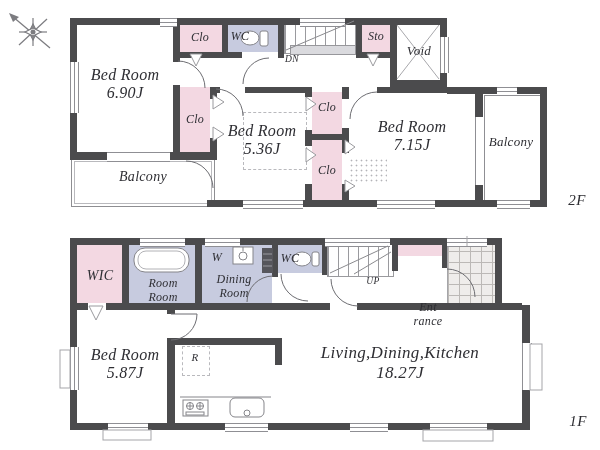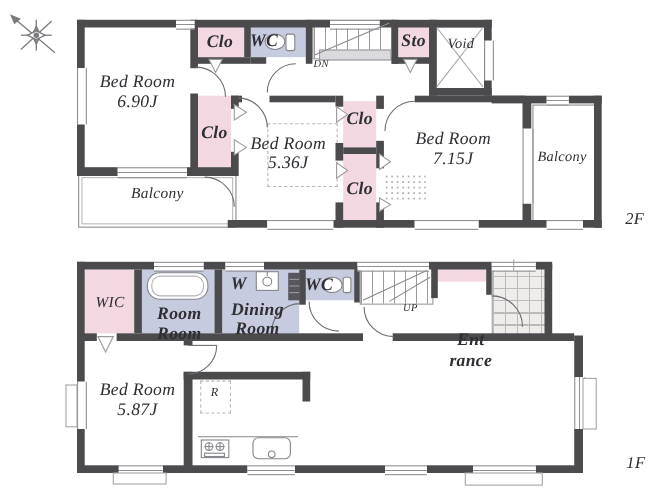--- a/index.html
+++ b/index.html
@@ -19,21 +19,21 @@
                         repeating-linear-gradient(to bottom,#bcb9b6 0 1px,transparent 1px 11px);}
   .dots{position:absolute;z-index:1;background-image:radial-gradient(#b4b4b8 0.8px,transparent 1.1px);
        background-size:5px 5px;}
   .thin{position:absolute;border:1px solid #8e8e92;background:#fff;z-index:1;}
   .thin .inner{position:absolute;left:2px;top:2px;right:2px;bottom:2px;border:1px solid #b9b9bd;}
   .dash{position:absolute;border:1px dashed #b9b9bd;z-index:1;}
   .land{position:absolute;background:#dadade;border:1px solid #97979b;z-index:2;}
   .lbl{position:absolute;font-style:italic;color:#2e2e33;white-space:nowrap;z-index:5;
        transform:translateX(-50%);text-align:center;letter-spacing:0.3px;}
   .s16{font-size:16px;} .s17{font-size:17px;} .s14{font-size:14px;} .s13{font-size:13px;}
-  .s12{font-size:16px;font-weight:bold;} .s11{font-size:11px;} .s9{font-size:9.5px;} .s15{font-size:15px;}
+  .s12{font-size:12px;} .s11{font-size:11px;} .s9{font-size:9.5px;} .s15{font-size:15px;}
   svg.ov{position:absolute;left:0;top:0;z-index:4;pointer-events:none;}
 </style>
 </head>
 <body>
 
 <div id="plan">
 
   <div class="pink" style="left:180px;top:24px;width:42px;height:28px;"></div>
   <div class="lav" style="left:228px;top:24px;width:50px;height:28px;"></div>
   <div class="pink" style="left:362px;top:24px;width:28px;height:28px;"></div>
@@ -256,21 +256,21 @@
     <span>Bed Room</span><br>
     <span>5.36J</span>
   </div>
   <div class="lbl s16" style="left:412px;top:118px;">
     <span>Bed Room</span><br>
     <span>7.15J</span>
   </div>
   <div class="lbl s12" style="left:200px;top:30px;">Clo</div>
   <div class="lbl s12" style="left:240px;top:29px;">WC</div>
   <div class="lbl s12" style="left:376px;top:29px;">Sto</div>
-  <div class="lbl s13" style="left:419px;top:32px;">Void</div>
+  <div class="lbl s13" style="left:419px;top:43px;">Void</div>
   <div class="lbl s12" style="left:195px;top:112px;">Clo</div>
   <div class="lbl s12" style="left:327px;top:100px;">Clo</div>
   <div class="lbl s12" style="left:327px;top:163px;">Clo</div>
   <div class="lbl s9" style="left:292px;top:54px;">DN</div>
   <div class="lbl s14" style="left:143px;top:169px;">Balcony</div>
   <div class="lbl s13" style="left:511px;top:134px;">Balcony</div>
   <div class="lbl s15" style="left:577px;top:192px;">2F</div>
 
   <div class="lbl s14" style="left:100px;top:268px;text-align:right;">WIC</div>
   <div class="lbl s12" style="left:163px;top:277px;line-height:1.15;">
@@ -286,15 +286,19 @@
   <div class="lbl s9" style="left:373px;top:276px;">UP</div>
   <div class="lbl s12" style="left:428px;top:266px;line-height:1.2;margin-top:34px;">
     <span>Ent</span><br>
     <span>rance</span>
   </div>
   <div class="lbl s16" style="left:125px;top:346px;">
     <span>Bed Room</span><br>
     <span>5.87J</span>
   </div>
   <div class="lbl s11" style="left:195px;top:351px;">R</div>
+  <div class="lbl s17" style="left:400px;top:343px;">
+    <span>Living,Dining,Kitchen</span><br>
+    <span>18.27J</span>
+  </div>
   <div class="lbl s15" style="left:578px;top:413px;">1F</div>
 
 </div>
 
 </body></html>

